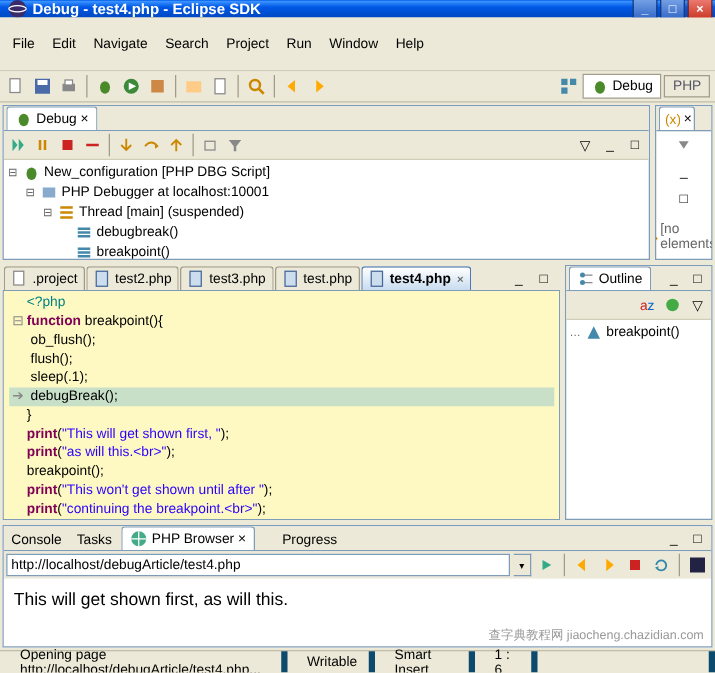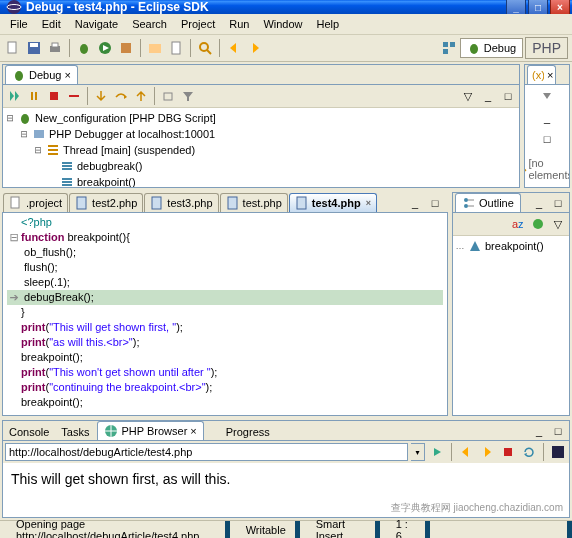--- a/index.html
+++ b/index.html
@@ -3,21 +3,21 @@
 <meta charset="utf-8">
 <style>
 * { margin: 0; padding: 0; box-sizing: border-box; font-family: Tahoma, sans-serif; font-size: 11px; }
 body { background: #ece9d8; width: 572px; height: 538px; overflow: hidden; display: flex; flex-direction: column; }
 .titlebar { background: linear-gradient(to bottom, #0058e6 0%, #3a93ff 8%, #0058e6 40%, #0048c0 100%); height: 14px; display: flex; align-items: center; padding: 0 2px 0 6px; color: white; }
 .titlebar .icon { width: 16px; height: 16px; margin-right: 4px; }
 .titlebar .title { flex: 1; font-weight: bold; font-size: 12px; }
 .winbtns { display: flex; gap: 2px; }
 .winbtn { width: 20px; height: 20px; background: linear-gradient(to bottom,#7ba7e8,#3164c6); border: 1px solid #1a3b7a; border-radius: 3px; color: white; display: flex; align-items: center; justify-content: center; font-weight: bold; font-size: 10px; }
 .winbtn.close { background: linear-gradient(to bottom,#f08078,#c83420); border-color: #8a1e10; }
-.menubar { background: #ece9d8; padding: 2px 4px; display: flex; gap: 2px; border-bottom: 1px solid #d0cdb8; }
+.menubar { background: #ece9d8; padding: 13px 4px; display: flex; gap: 2px; border-bottom: 1px solid #d0cdb8; }
 .menubar span { padding: 2px 6px; }
 .toolbar { background: #ece9d8; padding: 2px 4px; display: flex; align-items: center; gap: 3px; border-bottom: 1px solid #c0bda8; min-height: 24px; }
 .tbtn { width: 18px; height: 18px; display: flex; align-items: center; justify-content: center; border-radius: 2px; }
 .tbtn svg { width: 14px; height: 14px; }
 .sep { width: 1px; height: 18px; background: #a09c88; margin: 0 2px; }
 .perspective-btns { margin-left: auto; display: flex; align-items: center; gap: 2px; }
 .persp { border: 1px solid #a09c88; padding: 2px 6px; background: #ece9d8; display: flex; align-items: center; gap: 3px; }
 .persp.active { background: #fff; }
 .workarea { flex: 1; display: flex; flex-direction: column; overflow: hidden; }
 .row { display: flex; overflow: hidden; }
@@ -33,21 +33,21 @@
 .tree-row { display: flex; align-items: center; gap: 3px; padding: 1px 0; white-space: nowrap; }
 .tree-row .tw { width: 10px; text-align: center; color: #666; font-size: 9px; }
 .indent1 { padding-left: 14px; }
 .indent2 { padding-left: 28px; }
 .indent3 { padding-left: 42px; }
 .ticon { width: 14px; height: 14px; flex-shrink: 0; }
 .editor-tabs { background: #ece9d8; display: flex; align-items: flex-end; height: 20px; overflow: hidden; }
 .etab { display: flex; align-items: center; gap: 3px; padding: 2px 5px; border: 1px solid #a09c88; border-bottom: none; background: #ece9d8; border-radius: 3px 3px 0 0; margin-left: 1px; height: 19px; white-space: nowrap; }
 .etab.active { background: linear-gradient(to bottom,#fff,#c8dcf0); border-color: #4a7ab8; font-weight: bold; }
 .etab .close { font-size: 9px; color: #666; margin-left: 2px; }
-.editor-body { flex: 1; background: #ffffff; overflow: auto; font-family: 'Courier New', monospace; font-size: 12px; padding: 2px 4px; border: 1px solid #7f9db9; line-height: 15px; }
+.editor-body { flex: 1; background: #fef9c3; overflow: auto; font-family: 'Courier New', monospace; font-size: 12px; padding: 2px 4px; border: 1px solid #7f9db9; line-height: 15px; }
 .editor-body .gutter { display: inline-block; width: 14px; color: #888; text-align: center; vertical-align: top; }
 .kw { color: #7f0055; font-weight: bold; }
 .str { color: #2a00ff; }
 .tag { color: #008080; }
 .cur { background: #c8e0c8; }
 .browser-bar { display: flex; align-items: center; gap: 3px; padding: 2px; background: #ece9d8; }
 .browser-bar input { flex: 1; border: 1px solid #7f9db9; padding: 1px 3px; font-size: 11px; height: 18px; }
 .dd { width: 14px; height: 18px; border: 1px solid #7f9db9; border-left: none; background: #ece9d8; display: flex; align-items: center; justify-content: center; font-size: 8px; }
 .browser-body { flex: 1; background: #fff; padding: 8px; font-family: Liberation Sans, sans-serif; font-size: 14px; }
 .statusbar { background: #ece9d8; border-top: 1px solid #c0bda8; height: 18px; display: flex; align-items: center; font-size: 10px; }
@@ -155,21 +155,21 @@
           <rect x="1" y="8" width="5" height="5" fill="#48a"></rect>
         </svg>
       </div>
     <div class="persp active">
         <svg class="ticon" viewBox="0 0 14 14">
           <ellipse cx="7" cy="8" rx="4" ry="5" fill="#4a8a2a"></ellipse>
         </svg>
         <span>Debug</span>
       </div>
     <div class="persp">
-        <span style="font-size:14px;color:#556">PHP</span>
+        <span style="font-size:11px;color:#556">PHP</span>
       </div>
   </div>
 </div>
 
 <div class="workarea">
 
   <div class="row top">
     <div class="pane" style="flex:1">
       <div class="pane-tabs">
         <div class="ptab">

